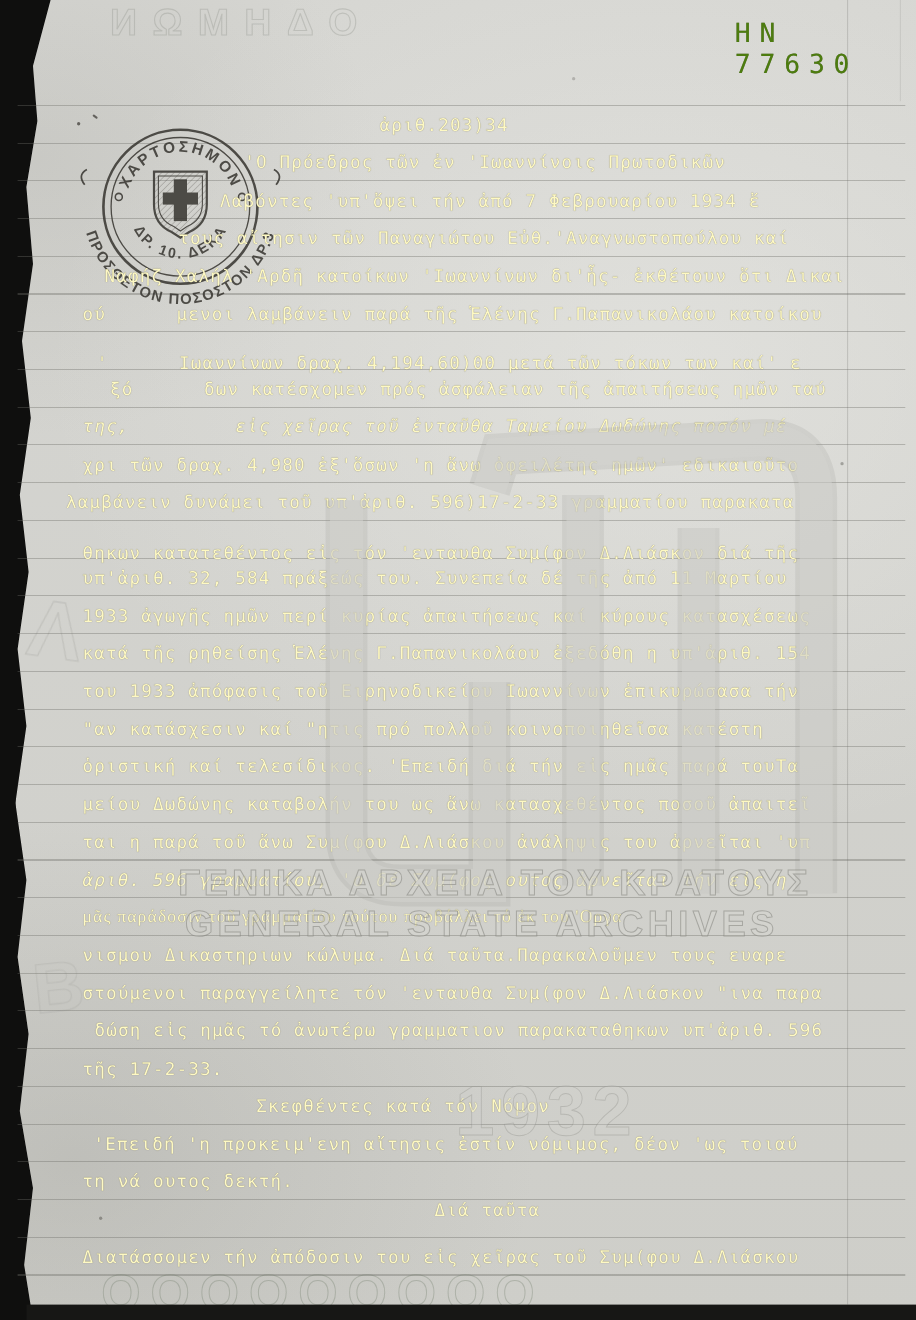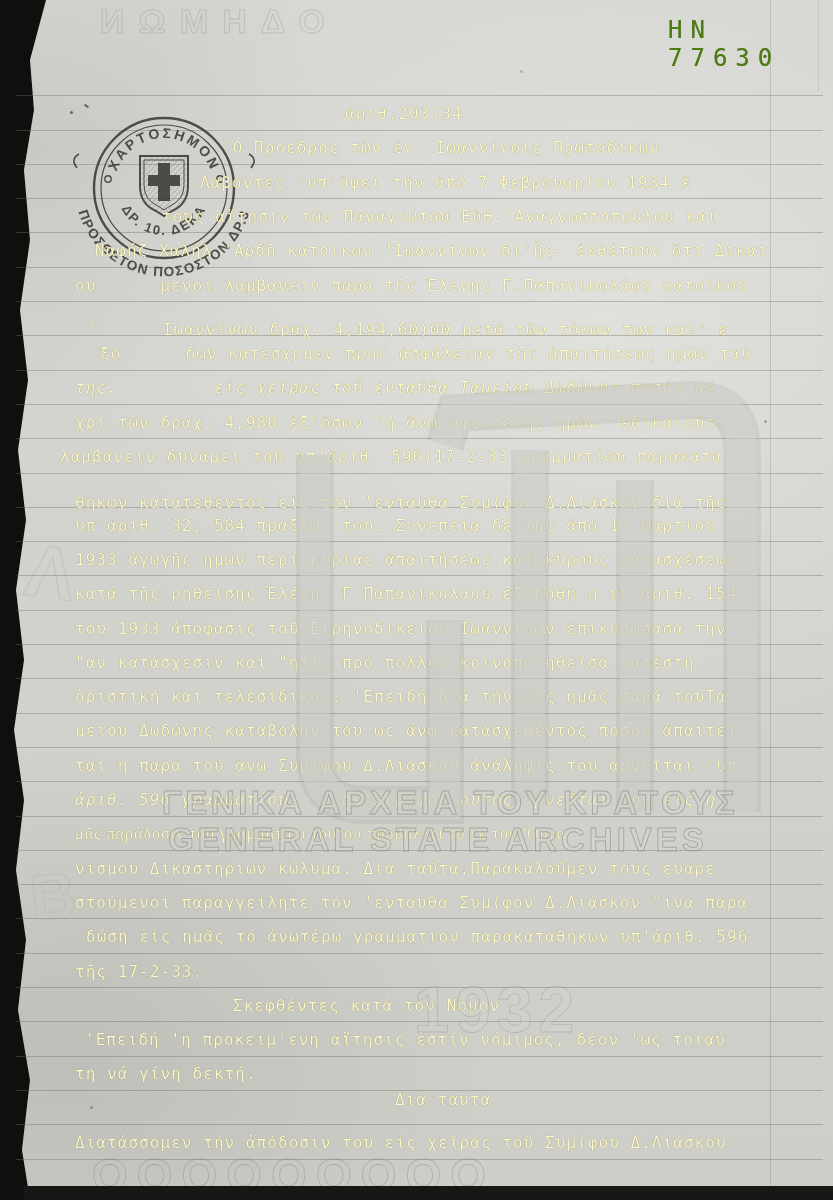--- a/index.html
+++ b/index.html
@@ -169,21 +169,21 @@
     <div class="doc-line" style="left: 75px; top: 723.4px;">μείου Δωδώνης καταβολήν του ως ἄνω κατασχεθέντος ποσοῦ ἀπαιτεῖ</div>
     <div class="doc-line" style="left: 75px; top: 757.7px;">ται η παρά τοῦ ἄνω Συμ(φου Δ.Λιάσκου ἀνάληψις του ἀρνεῖται 'υπ</div>
     <div class="doc-line" style="left: 75px; top: 792px; font-style: italic;">ἀριθ. 596 γραμματίου, 'ο δέ Συμ(φος ουτος ἀρνεῖται τήν εἰς η</div>
     <div class="doc-line" style="left: 75px; top: 826.3px; font-family: Liberation Serif, serif;">μᾶς παράδοσιν τοῦ γραμματίου τούτου προβάλλει τό ἐκ του 'Οργα</div>
     <div class="doc-line" style="left: 75px; top: 860.6px;">νισμου Δικαστηριων κώλυμα. Διά ταῦτα.Παρακαλοῦμεν τους ευαρε</div>
     <div class="doc-line" style="left: 75px; top: 894.9px;">στούμενοι παραγγείλητε τόν 'ενταυθα Συμ(φον Δ.Λιάσκον "ινα παρα</div>
     <div class="doc-line" style="left: 75px; top: 929.2px; margin-left: 11px;">δώση εἰς ημᾶς τό ἀνωτέρω γραμματιον παρακαταθηκων υπ'ἀριθ. 596</div>
     <div class="doc-line" style="left: 75px; top: 963.5px;">τῆς 17-2-33.</div>
     <div class="doc-line" style="left: 233px; top: 997.8px;">Σκεφθέντες κατά τόν Νόμον</div>
     <div class="doc-line" style="left: 85px; top: 1032.1px;">'Επειδή 'η προκειμ'ενη αἴτησις ἐστίν νόμιμος, δέον 'ως τοιαύ</div>
-    <div class="doc-line" style="left: 75px; top: 1066.4px;">τη νά γίνη δεκτή.</div>
+    <div class="doc-line" style="left: 75px; top: 1066.4px;">τη νά ουτος δεκτή.</div>
     <div class="doc-line" style="left: 395px; top: 1092px;">Διά ταῦτα</div>
     <div class="doc-line" style="left: 75px; top: 1135px;">Διατάσσομεν τήν ἀπόδοσιν του εἰς χεῖρας τοῦ Συμ(φου Δ.Λιάσκου</div>
   </div>
 
 <svg class="wm" width="833" height="1200" viewBox="0 0 833 1200">
   <g fill="none" stroke-linecap="butt">
     <g stroke="rgba(150,150,144,.18)" stroke-width="38">
       <path d="M 315,455 L 315,755 Q 315,805 365,805 L 445,805 L 445,620"></path>
       <path d="M 530,450 L 530,805"></path>
       <path d="M 445,445 L 455,413 L 690,400 Q 742,398 742,452 L 742,812"></path>

